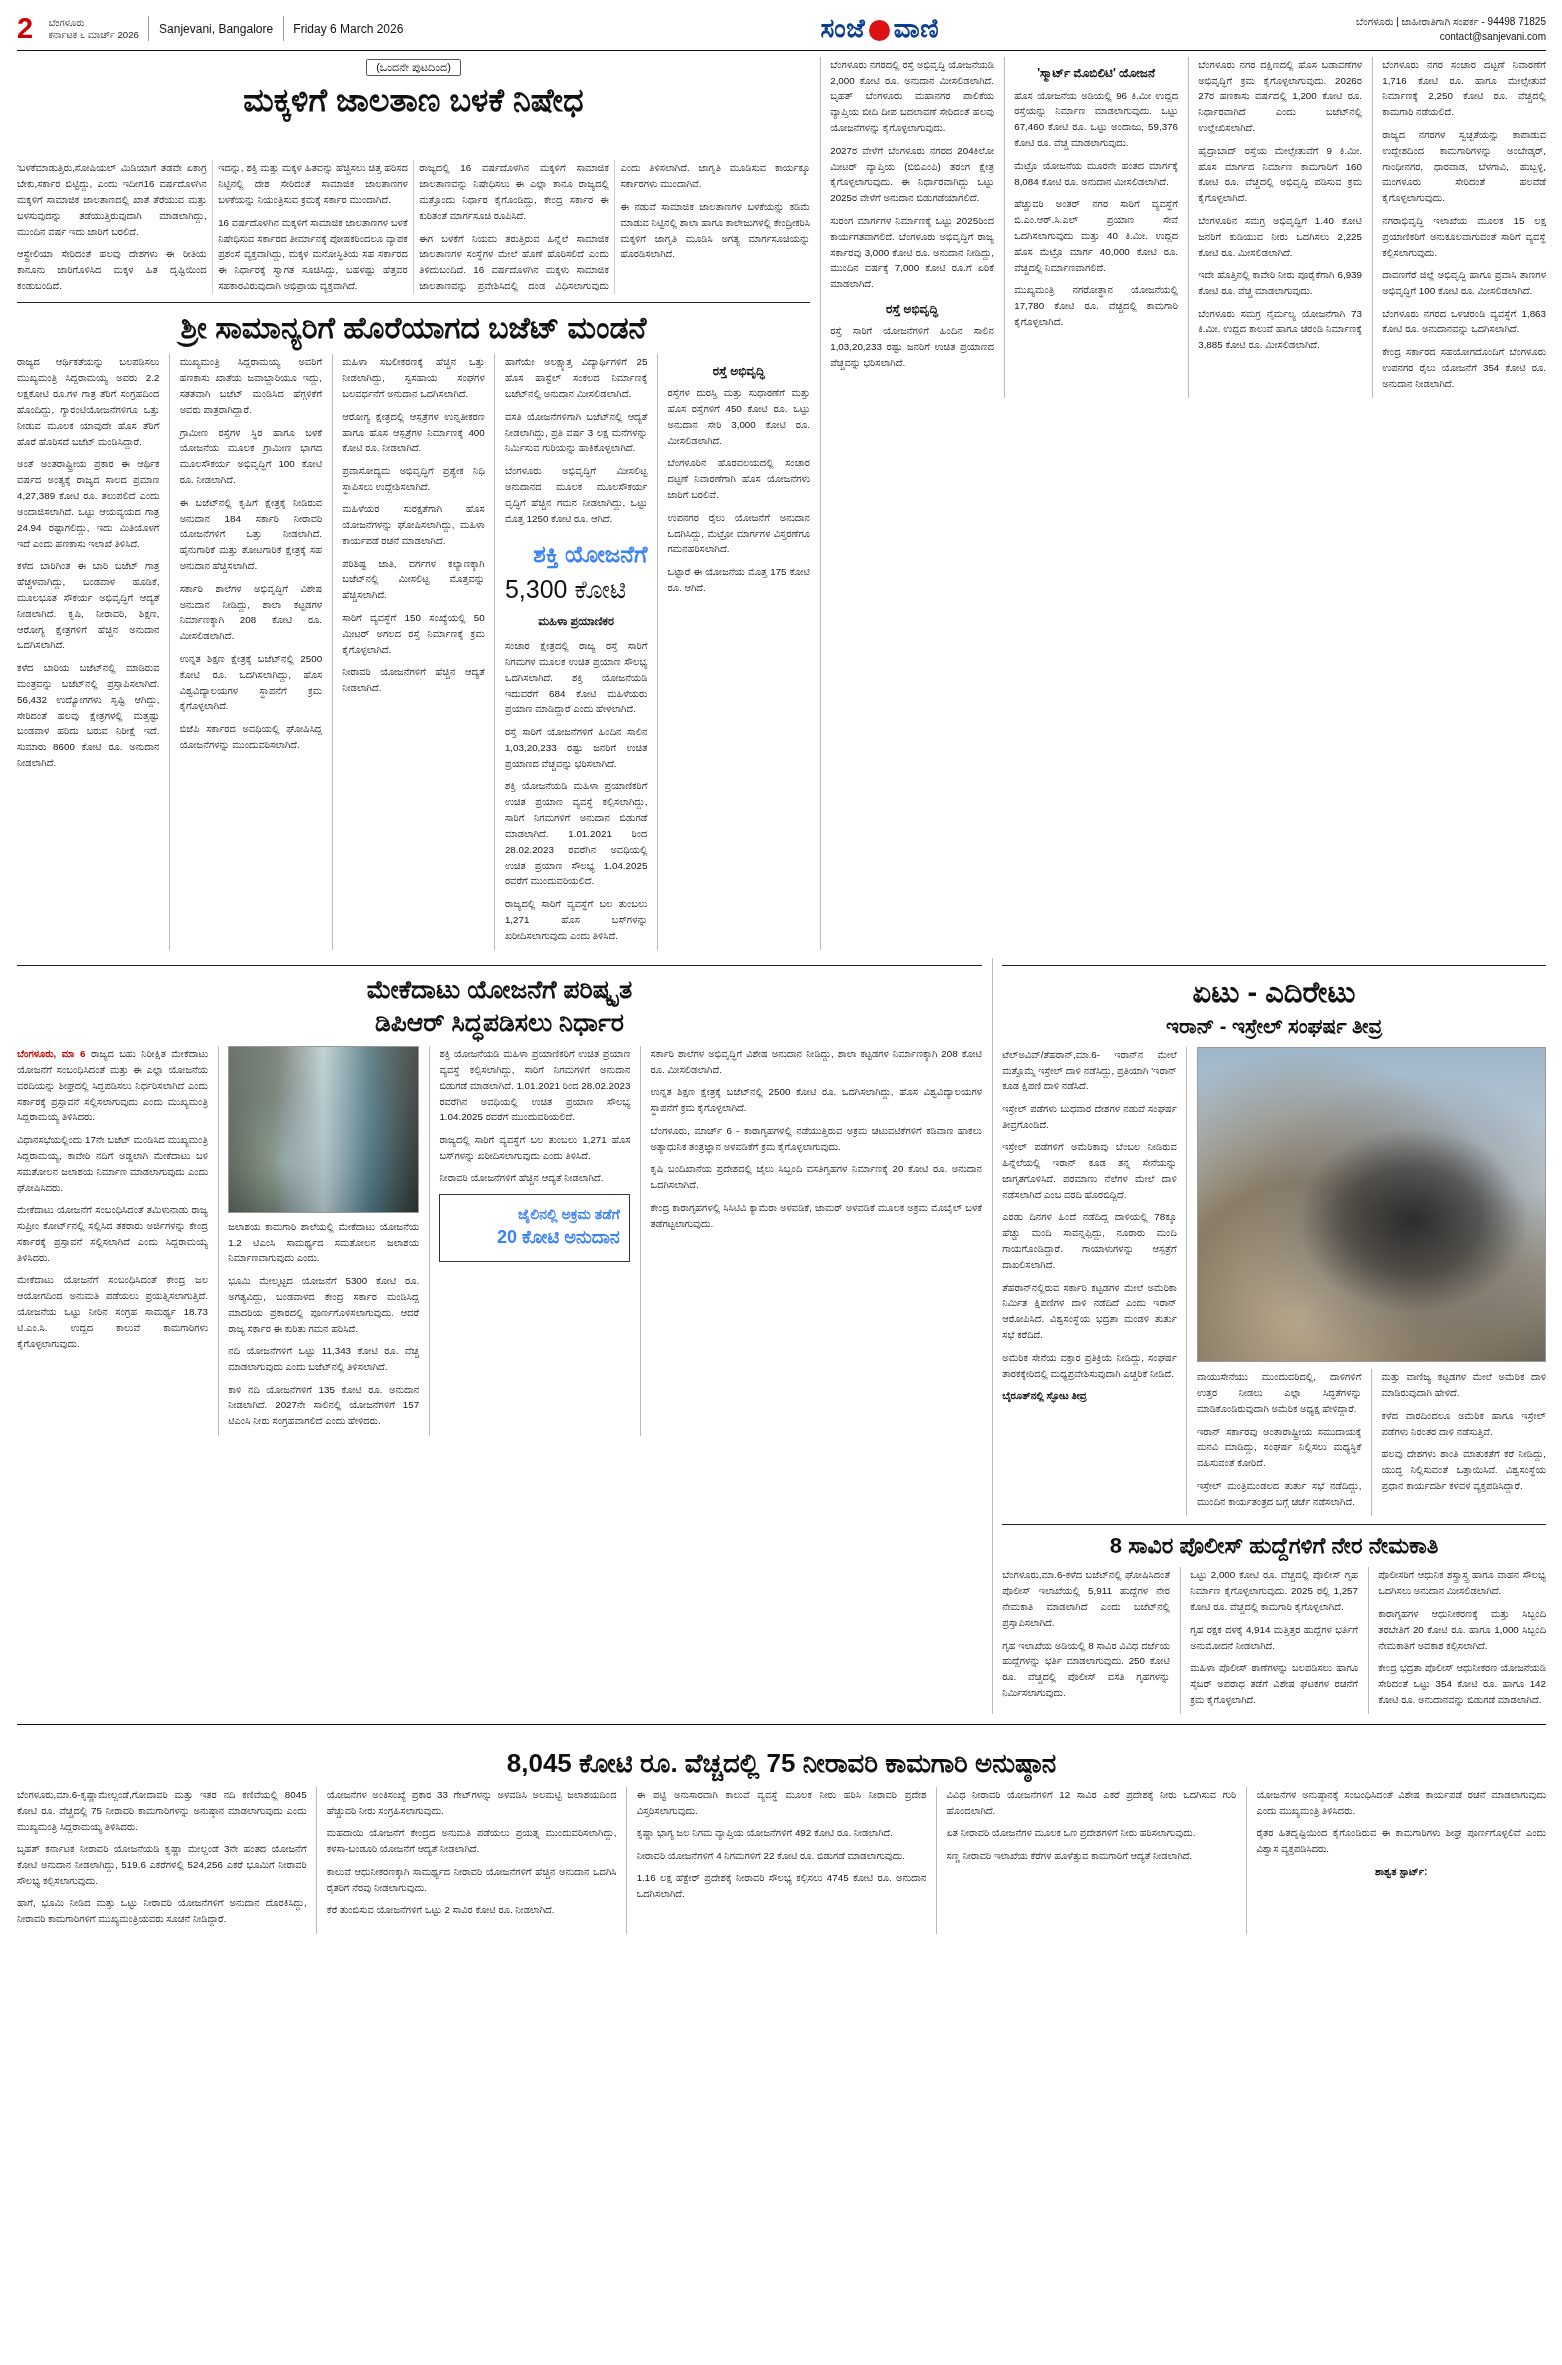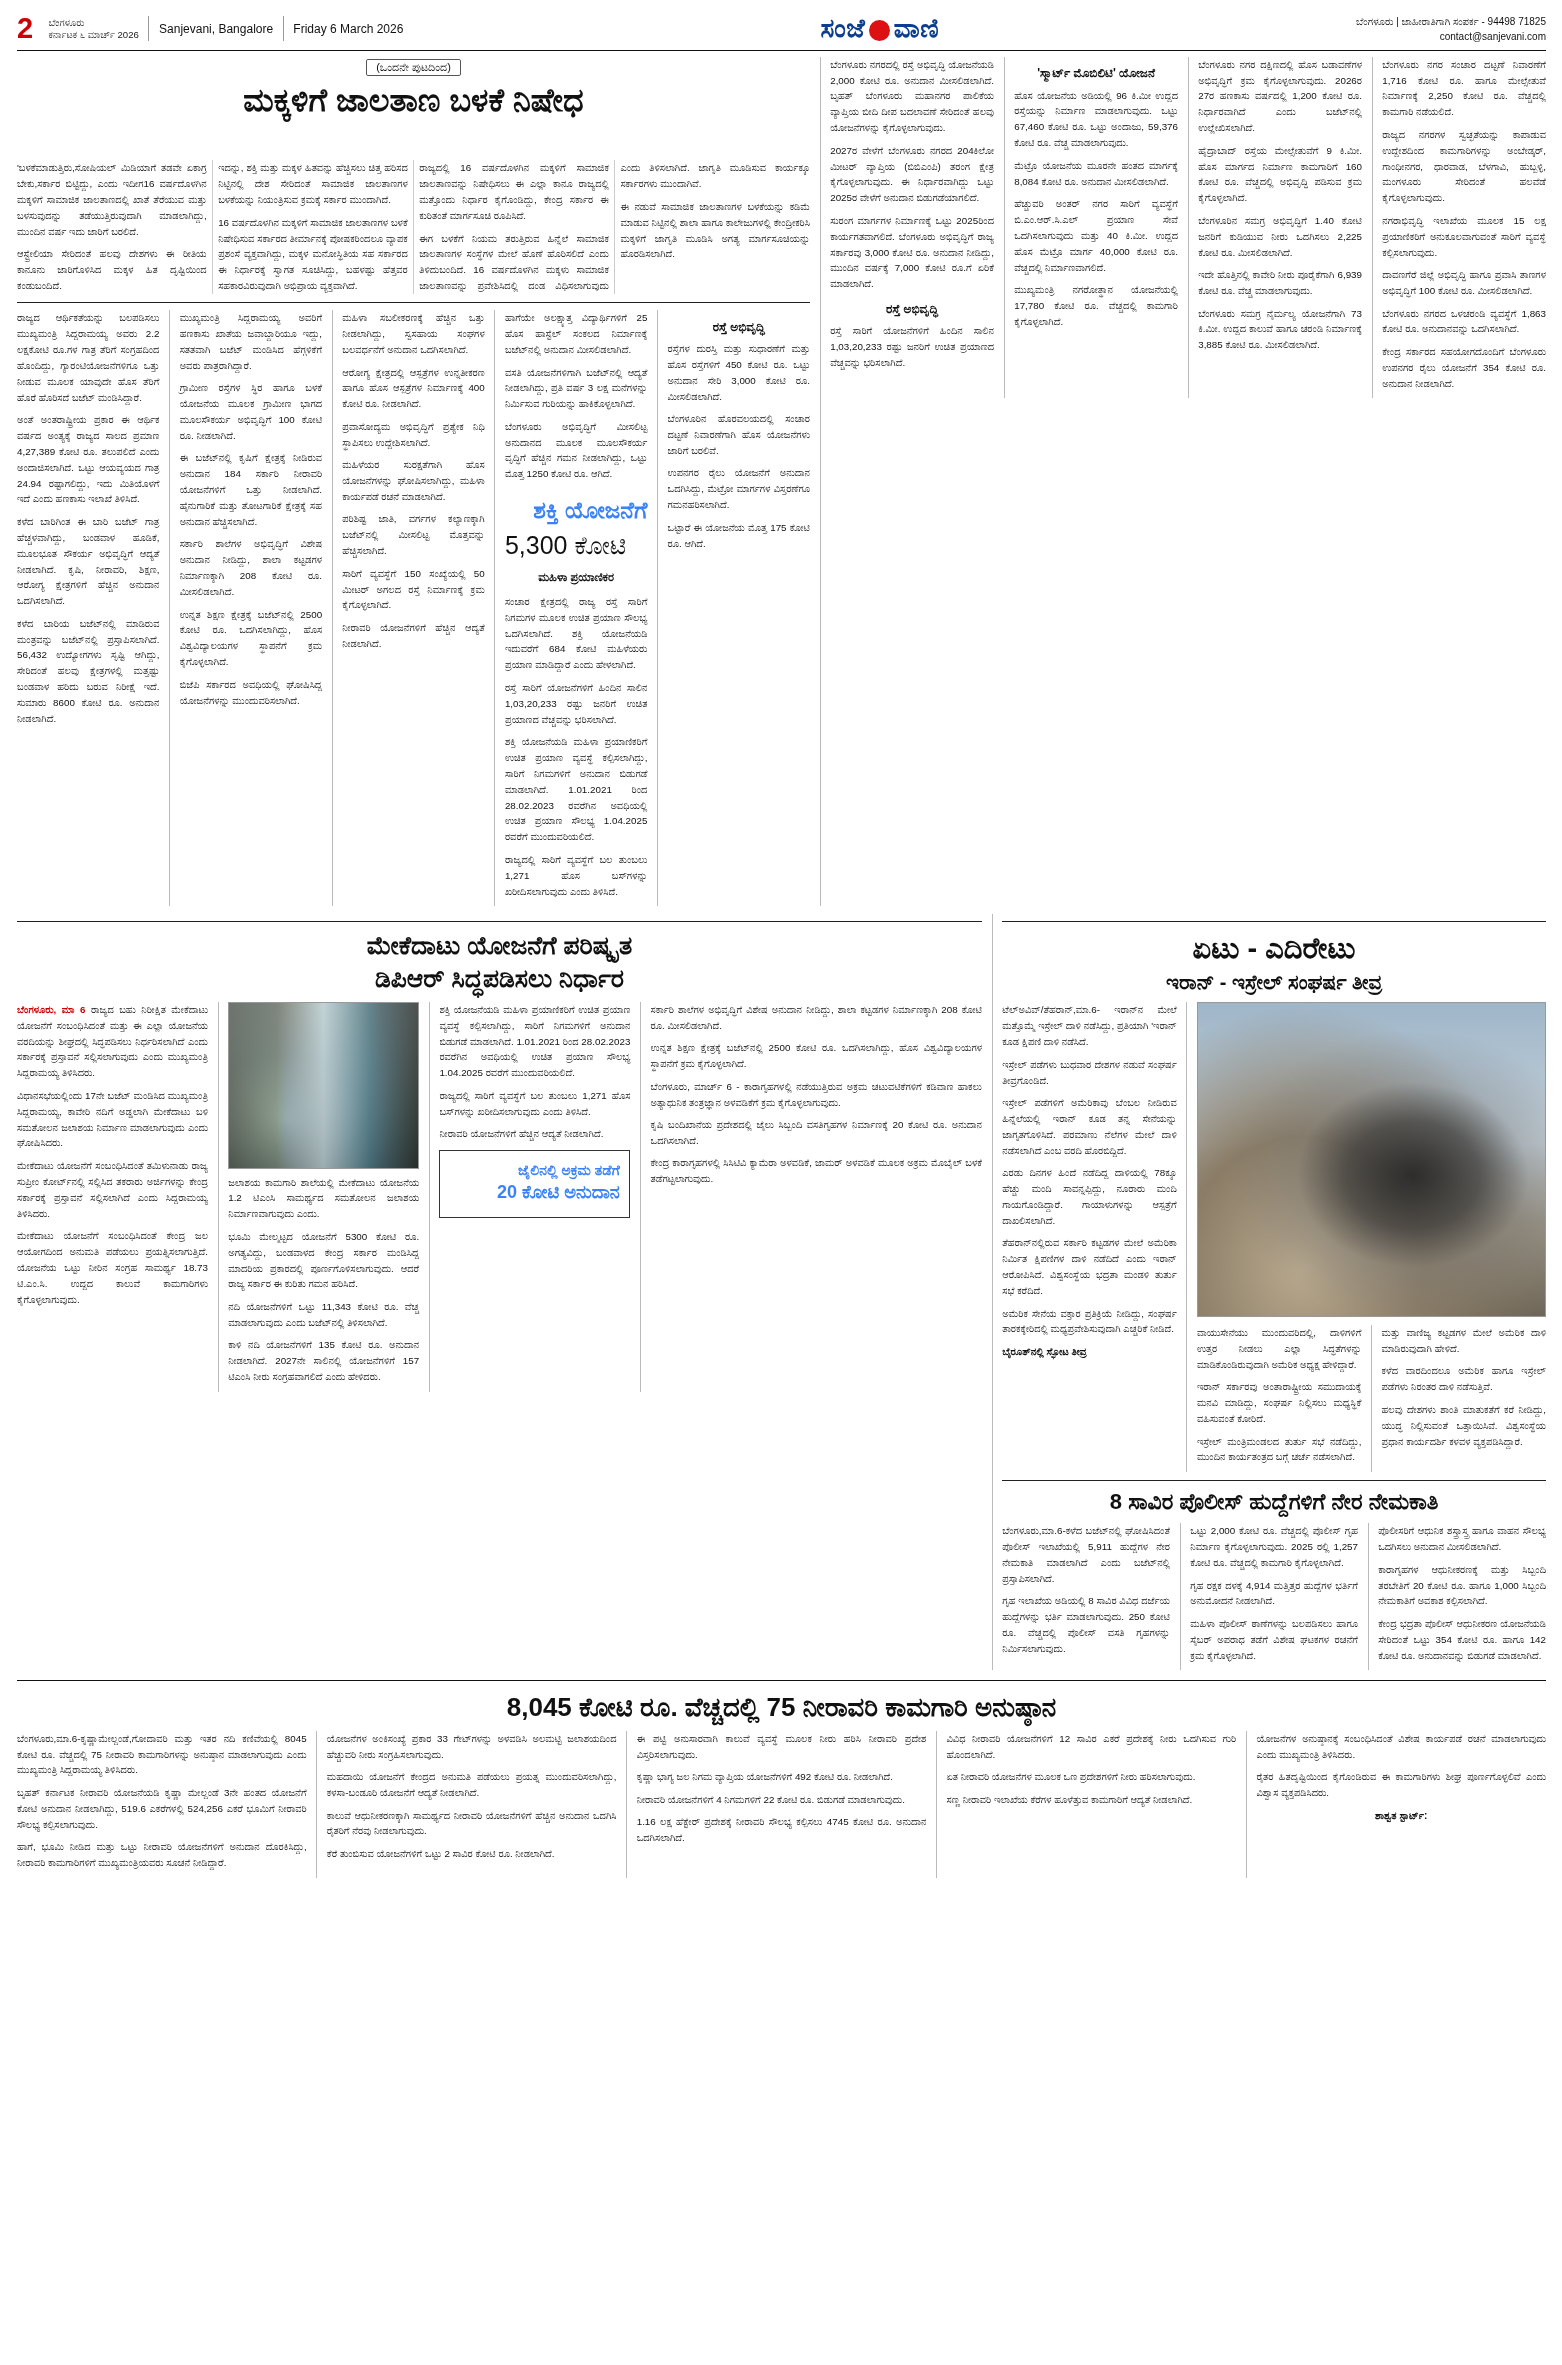--- a/index.html
+++ b/index.html
@@ -118,21 +118,21 @@
       linear-gradient(180deg, #9fb6c9 0%, #c6d2da 45%, #9a9384 70%, #6e6658 100%);
   }
 
   
   .bignum {
     font-size:25px; font-weight:normal; line-height:1.2; margin:1.9px 0 7.6px;
   }
   .sign { font-size:10px; font-weight:bold; margin-top:5.7px; }
 
   
-  .fullband { margin-top:9.6px; border-top:1.9px solid #111; padding-top:6px; }
+  .fullband { margin-top:9.6px; border-top:1.9px solid #111; padding-top:18px; }
 </style>
 </head>
 <body>
 
 <div class="page">
 
   <div class="masthead">
     <div class="mh-left">
       <div class="page-num">2</div>
       <div class="mh-kan">
@@ -169,20 +169,21 @@
         <p>ಆಸ್ಟ್ರೇಲಿಯಾ ಸೇರಿದಂತೆ ಹಲವು ದೇಶಗಳು ಈ ರೀತಿಯ ಕಾನೂನು ಜಾರಿಗೊಳಿಸಿದ ಮಕ್ಕಳ ಹಿತ ದೃಷ್ಟಿಯಿಂದ ಕಂಡುಬಂದಿದೆ.</p>
         <p>ಇದನ್ನು, ಶಕ್ತಿ ಮತ್ತು ಮಕ್ಕಳ ಹಿತವನ್ನು ಹೆಚ್ಚಿಸಲು ಚಿತ್ತ ಹರಿಸದ ನಿಟ್ಟಿನಲ್ಲಿ ದೇಶ ಸೇರಿದಂತೆ ಸಾಮಾಜಿಕ ಜಾಲತಾಣಗಳ ಬಳಕೆಯನ್ನು ನಿಯಂತ್ರಿಸುವ ಕ್ರಮಕ್ಕೆ ಸರ್ಕಾರ ಮುಂದಾಗಿದೆ.</p>
         <p>16 ವರ್ಷದೊಳಗಿನ ಮಕ್ಕಳಿಗೆ ಸಾಮಾಜಿಕ ಜಾಲತಾಣಗಳ ಬಳಕೆ ನಿಷೇಧಿಸುವ ಸರ್ಕಾರದ ತೀರ್ಮಾನಕ್ಕೆ ಪೋಷಕರಿಂದಲೂ ವ್ಯಾಪಕ ಪ್ರಶಂಸೆ ವ್ಯಕ್ತವಾಗಿದ್ದು, ಮಕ್ಕಳ ಮನೋಸ್ಥಿತಿಯ ಸಹ ಸರ್ಕಾರದ ಈ ನಿರ್ಧಾರಕ್ಕೆ ಸ್ವಾಗತ ಸೂಚಿಸಿದ್ದು, ಬಹಳಷ್ಟು ಹೆತ್ತವರ ಸಹಕಾರವಿರುವುದಾಗಿ ಅಭಿಪ್ರಾಯ ವ್ಯಕ್ತವಾಗಿದೆ.</p>
         <p>ರಾಜ್ಯದಲ್ಲಿ 16 ವರ್ಷದೊಳಗಿನ ಮಕ್ಕಳಿಗೆ ಸಾಮಾಜಿಕ ಜಾಲತಾಣವನ್ನು ನಿಷೇಧಿಸಲು ಈ ಎಲ್ಲಾ ಕಾನೂ ರಾಜ್ಯದಲ್ಲಿ ಮತ್ತೊಂದು ನಿರ್ಧಾರ ಕೈಗೊಂಡಿದ್ದು, ಕೇಂದ್ರ ಸರ್ಕಾರ ಈ ಕುರಿತಂತೆ ಮಾರ್ಗಸೂಚಿ ರೂಪಿಸಿದೆ.</p>
         <p>ಈಗ ಬಳಕೆಗೆ ನಿಯಮ ತರುತ್ತಿರುವ ಹಿನ್ನೆಲೆ ಸಾಮಾಜಿಕ ಜಾಲತಾಣಗಳ ಸಂಸ್ಥೆಗಳ ಮೇಲೆ ಹೊಣೆ ಹೊರಿಸಲಿದೆ ಎಂದು ತಿಳಿದುಬಂದಿದೆ. 16 ವರ್ಷದೊಳಗಿನ ಮಕ್ಕಳು ಸಾಮಾಜಿಕ ಜಾಲತಾಣವನ್ನು ಪ್ರವೇಶಿಸಿದಲ್ಲಿ ದಂಡ ವಿಧಿಸಲಾಗುವುದು ಎಂದು ತಿಳಿಸಲಾಗಿದೆ. ಜಾಗೃತಿ ಮೂಡಿಸುವ ಕಾರ್ಯಕ್ಕೂ ಸರ್ಕಾರಗಳು ಮುಂದಾಗಿವೆ.</p>
         <p>ಈ ನಡುವೆ ಸಾಮಾಜಿಕ ಜಾಲತಾಣಗಳ ಬಳಕೆಯನ್ನು ಕಡಿಮೆ ಮಾಡುವ ನಿಟ್ಟಿನಲ್ಲಿ ಶಾಲಾ ಹಾಗೂ ಕಾಲೇಜುಗಳಲ್ಲಿ ಕೇಂದ್ರೀಕರಿಸಿ ಮಕ್ಕಳಿಗೆ ಜಾಗೃತಿ ಮೂಡಿಸಿ ಅಗತ್ಯ ಮಾರ್ಗಸೂಚಿಯನ್ನು ಹೊರಡಿಸಲಾಗಿದೆ.</p>
       </div>
 
       <hr class="hr">
 
+      <h1 class="head" style="font-size:30px;">ಶ್ರೀ ಸಾಮಾನ್ಯರಿಗೆ ಹೊರೆಯಾಗದ ಬಜೆಟ್‌ ಮಂಡನೆ</h1>
 
       <div class="band">
         <div class="txt" style="flex:1 1 0;">
           <p>ರಾಜ್ಯದ ಆರ್ಥಿಕತೆಯನ್ನು ಬಲಪಡಿಸಲು ಮುಖ್ಯಮಂತ್ರಿ ಸಿದ್ದರಾಮಯ್ಯ ಅವರು 2.2 ಲಕ್ಷಕೋಟಿ ರೂ.ಗಳ ಗಾತ್ರ ತೆರಿಗೆ ಸಂಗ್ರಹದಿಂದ ಹೊಂದಿದ್ದು, ಗ್ಯಾರಂಟಿಯೋಜನೆಗಳಿಗೂ ಒತ್ತು ನೀಡುವ ಮೂಲಕ ಯಾವುದೇ ಹೊಸ ತೆರಿಗೆ ಹೊರೆ ಹೊರಿಸದೆ ಬಜೆಟ್‌ ಮಂಡಿಸಿದ್ದಾರೆ.</p>
           <p>ಅಂತೆ ಅಂತರಾಷ್ಟ್ರೀಯ ಪ್ರಕಾರ ಈ ಆರ್ಥಿಕ ವರ್ಷದ ಅಂತ್ಯಕ್ಕೆ ರಾಜ್ಯದ ಸಾಲದ ಪ್ರಮಾಣ 4,27,389 ಕೋಟಿ ರೂ. ತಲುಪಲಿದೆ ಎಂದು ಅಂದಾಜಿಸಲಾಗಿದೆ. ಒಟ್ಟು ಆಯವ್ಯಯದ ಗಾತ್ರ 24.94 ರಷ್ಟಾಗಲಿದ್ದು, ಇದು ಮಿತಿಯೊಳಗೆ ಇದೆ ಎಂದು ಹಣಕಾಸು ಇಲಾಖೆ ತಿಳಿಸಿದೆ.</p>
           <p>ಕಳೆದ ಬಾರಿಗಿಂತ ಈ ಬಾರಿ ಬಜೆಟ್‌ ಗಾತ್ರ ಹೆಚ್ಚಳವಾಗಿದ್ದು, ಬಂಡವಾಳ ಹೂಡಿಕೆ, ಮೂಲಭೂತ ಸೌಕರ್ಯ ಅಭಿವೃದ್ಧಿಗೆ ಆದ್ಯತೆ ನೀಡಲಾಗಿದೆ. ಕೃಷಿ, ನೀರಾವರಿ, ಶಿಕ್ಷಣ, ಆರೋಗ್ಯ ಕ್ಷೇತ್ರಗಳಿಗೆ ಹೆಚ್ಚಿನ ಅನುದಾನ ಒದಗಿಸಲಾಗಿದೆ.</p>
           <p>ಕಳೆದ ಬಾರಿಯ ಬಜೆಟ್‌ನಲ್ಲಿ ಮಾಡಿರುವ ಮಂತ್ರವನ್ನು ಬಜೆಟ್‌ನಲ್ಲಿ ಪ್ರಸ್ತಾಪಿಸಲಾಗಿದೆ. 56,432 ಉದ್ಯೋಗಗಳು ಸೃಷ್ಟಿ ಆಗಿದ್ದು, ಸೇರಿದಂತೆ ಹಲವು ಕ್ಷೇತ್ರಗಳಲ್ಲಿ ಮತ್ತಷ್ಟು ಬಂಡವಾಳ ಹರಿದು ಬರುವ ನಿರೀಕ್ಷೆ ಇದೆ. ಸುಮಾರು 8600 ಕೋಟಿ ರೂ. ಅನುದಾನ ನೀಡಲಾಗಿದೆ.</p>
         </div>
         <div class="rule-v"></div>
         <div class="txt" style="flex:1 1 0;">

